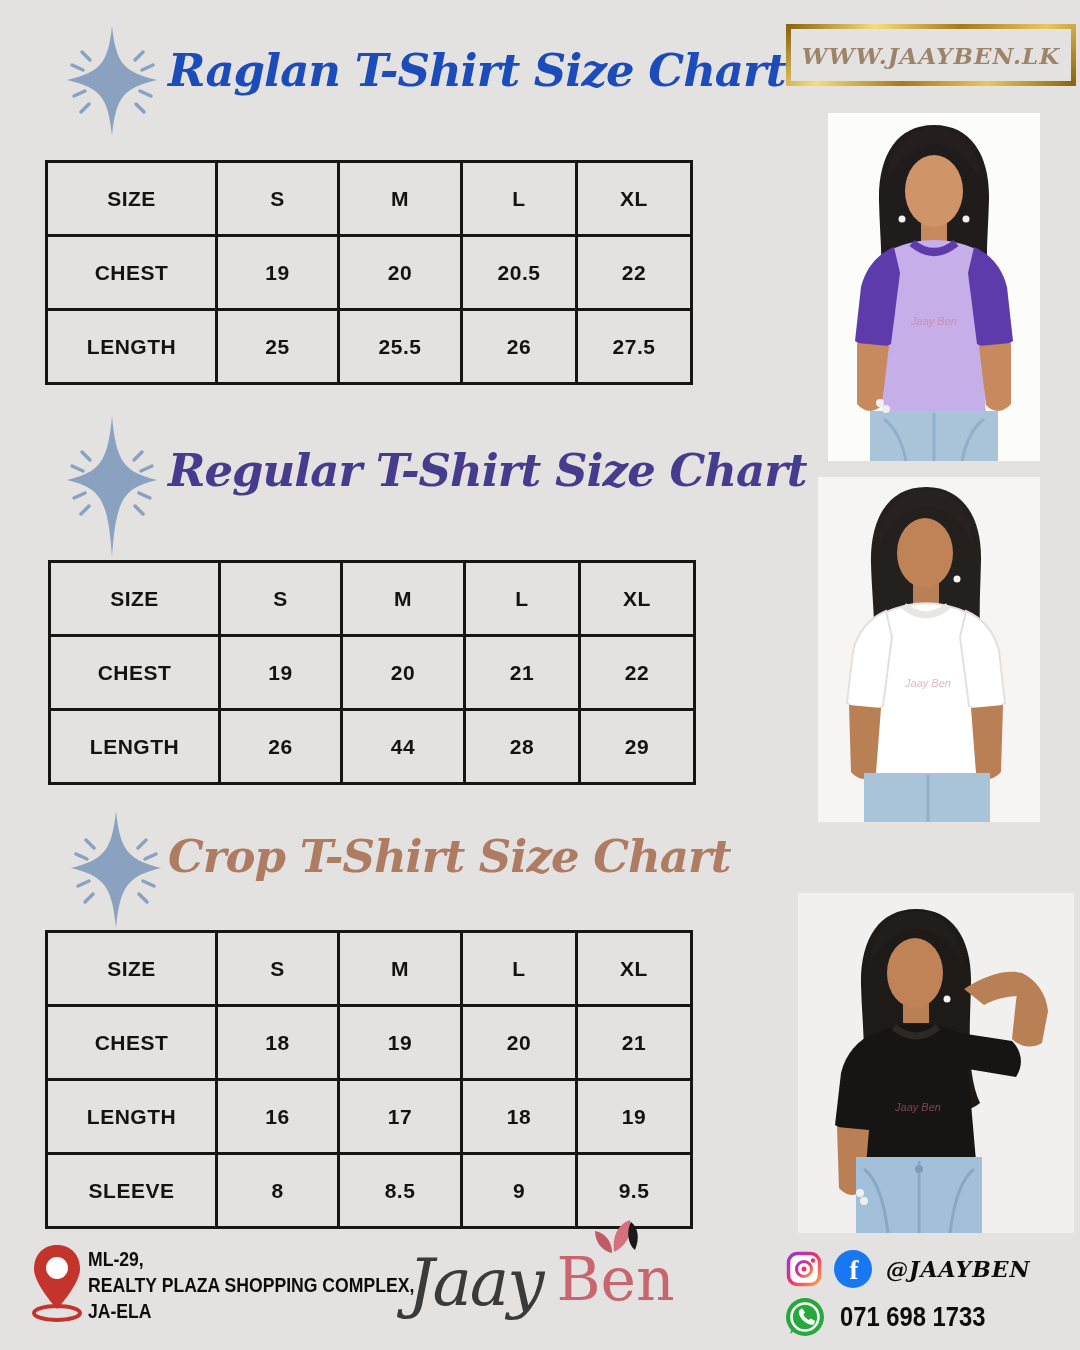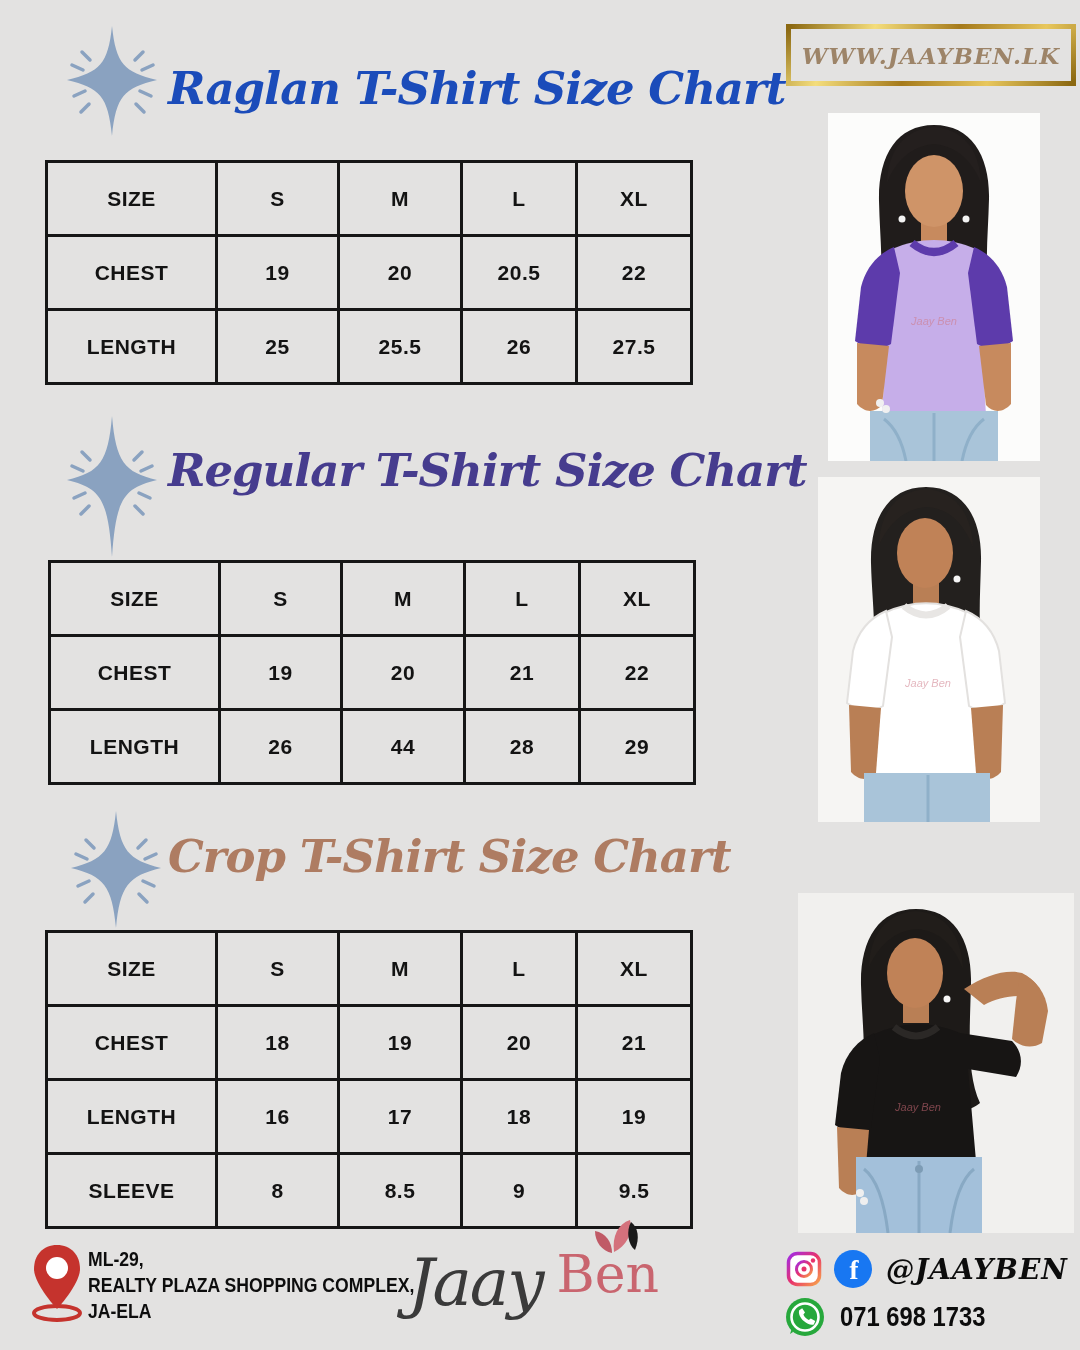--- a/index.html
+++ b/index.html
@@ -12,21 +12,21 @@
     display:flex;align-items:center;justify-content:center;}
   .badge span{font-family:"DejaVu Serif","Liberation Serif",serif;font-style:italic;font-weight:bold;
     font-size:23px;letter-spacing:1px;color:#9d8468;}
 
   
   .sparkle{position:absolute;}
 
   
   .chart-title{position:absolute;left:168px;font-family:"DejaVu Serif","Liberation Serif",serif;
     font-style:italic;font-weight:bold;font-size:45px;letter-spacing:-1px;white-space:nowrap;}
-  #title-raglan{top:62px;}
+  #title-raglan{top:44px;}
   #title-regular{top:444px;}
   #title-crop{top:830px;}
 
   
   table.size-table{position:absolute;border-collapse:collapse;table-layout:fixed;width:645px;}
   #table-raglan{left:45px;top:160px;}
   #table-regular{left:48px;top:560px;}
   #table-crop{left:45px;top:930px;}
   table.size-table td{border:3px solid #161616;text-align:center;vertical-align:middle;
     height:69px;font-size:21px;font-weight:600;color:#131313;letter-spacing:.5px;
@@ -42,27 +42,27 @@
 
   
   .pin{position:absolute;left:30px;top:1243px;}
   .address{position:absolute;left:88px;top:1246px;color:#0d0d0d;font-weight:bold;
     font-size:20px;line-height:26px;transform:scaleX(.88);transform-origin:left top;
     letter-spacing:0;white-space:nowrap;}
   .logo{position:absolute;left:408px;top:1244px;display:flex;align-items:flex-start;}
   .logo .jaay{font-family:"DejaVu Serif","Liberation Serif",serif;font-style:italic;
     font-size:66px;color:#3a3a3a;letter-spacing:-2px;}
   .logo .ben-wrap{position:relative;margin-left:14px;}
-  .logo .ben{font-family:"DejaVu Serif","Liberation Serif",serif;font-size:52px;color:#c9656f;}
+  .logo .ben{font-family:"DejaVu Serif","Liberation Serif",serif;font-size:60px;color:#c9656f;}
   .logo .leaf{position:absolute;left:34px;top:-26px;}
   .social{position:absolute;left:786px;top:1250px;width:270px;}
   .social-row{display:flex;align-items:center;margin-bottom:10px;}
   .social-row .icon{flex:0 0 auto;}
   .handle{margin-left:14px;font-family:"DejaVu Serif","Liberation Serif",serif;
-    font-style:italic;font-weight:bold;font-size:28px;color:#0c0c0c;letter-spacing:1px;}
+    font-style:italic;font-weight:bold;font-size:22px;color:#0c0c0c;letter-spacing:1px;}
   .phone{margin-left:16px;font-weight:bold;font-size:27px;color:#0c0c0c;
     transform:scaleX(.88);transform-origin:left center;white-space:nowrap;}
 </style>
 </head>
 <body>
 
 <div id="canvas">
 
   <div class="badge">
     <span>WWW.JAAYBEN.LK</span>

